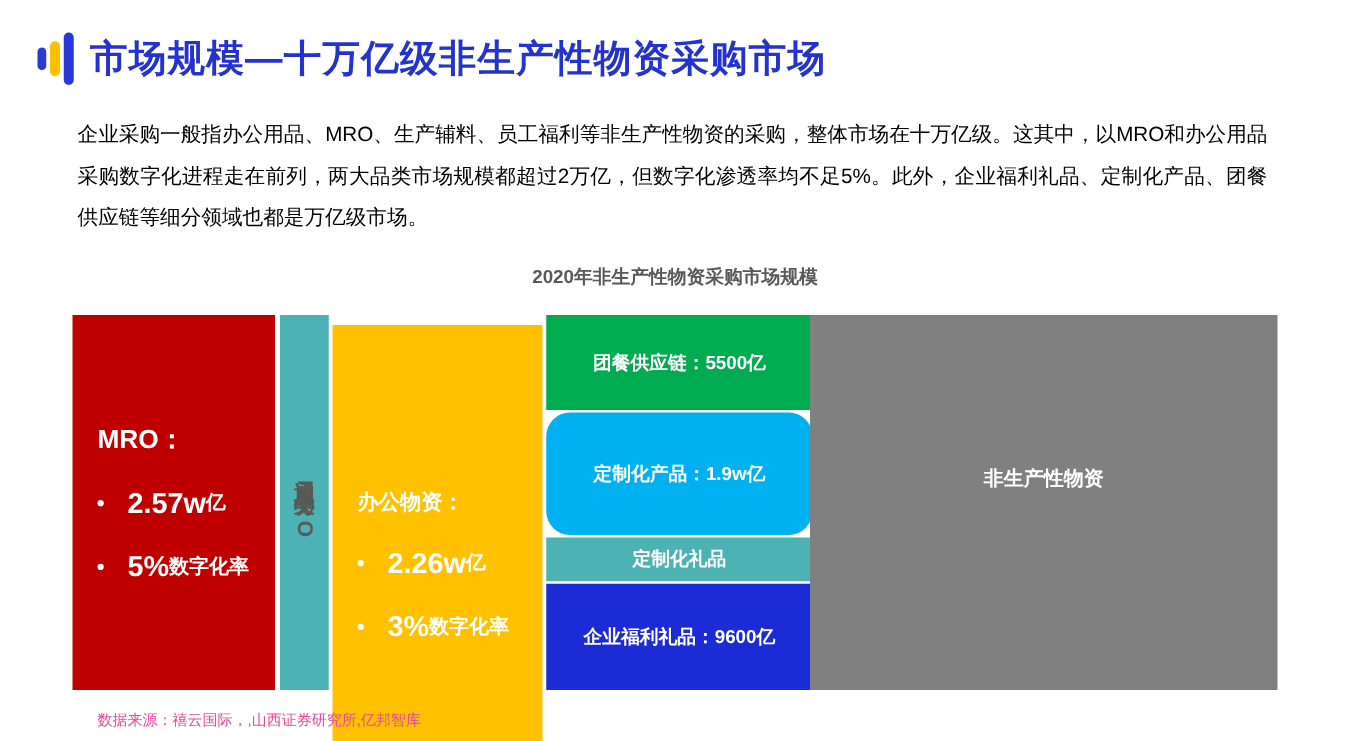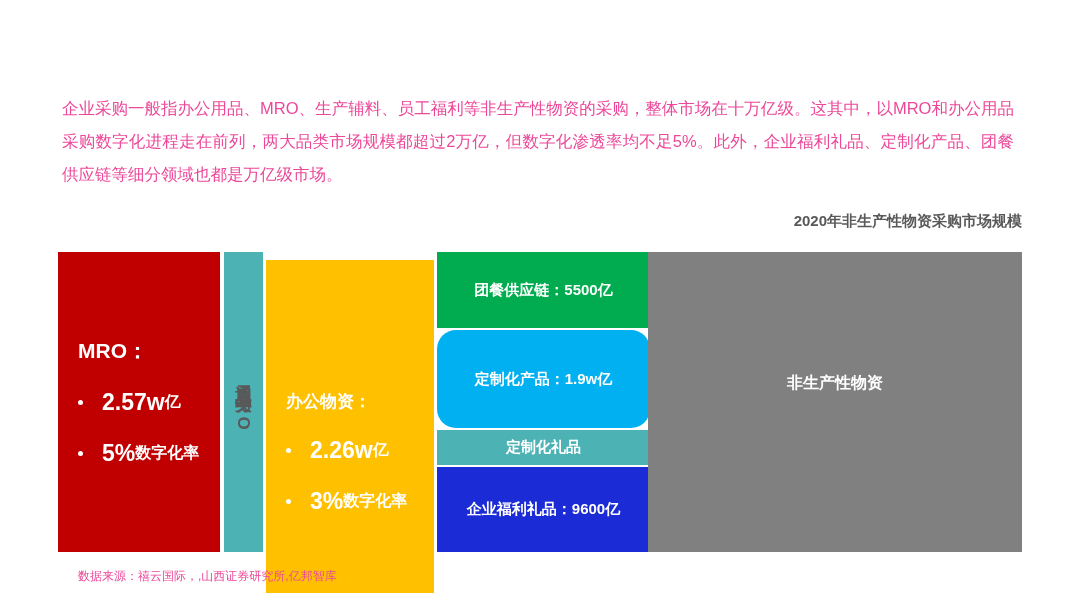--- a/index.html
+++ b/index.html
@@ -11,25 +11,25 @@
   .header{position:absolute;left:30px;top:24px;display:flex;align-items:center;gap:13px;}
   .logo{display:flex;align-items:center;gap:3px;height:46px;}
   .bar{display:inline-block;border-radius:4px;}
   .b1{width:7px;height:18px;background:#2A38D8;}
   .b2{width:8px;height:28px;background:#FFC000;}
   .b3{width:8px;height:42px;background:#2A38D8;}
   .title{margin:0;font-size:30px;font-weight:bold;color:#2433D0;letter-spacing:1px;white-space:nowrap;}
   
   .body-text{
     position:absolute;left:62px;top:92px;width:952px;margin:0;
-    font-size:16.5px;line-height:33px;color:#ec4899;text-align:justify;
+    font-size:16.5px;line-height:33px;color:#000000;text-align:justify;
   }
   
   .chart-title{
-    position:absolute;left:58px;top:212px;width:964px;margin:0;text-align:right;
+    position:absolute;left:58px;top:212px;width:964px;margin:0;text-align:center;
     font-size:15px;font-weight:bold;color:#595959;
   }
   .chart{position:absolute;left:58px;top:252px;width:964px;height:300px;}
   .block{position:absolute;box-sizing:border-box;}
   .c-red{background:#C00000;}
   .c-teal{background:#4DB2B4;}
   .c-yellow{background:#FFC000;}
   .c-green{background:#00AC4F;}
   .c-cyan{background:#00B0F0;border-radius:19px;}
   .c-blue{background:#1B2BD5;}
@@ -63,20 +63,28 @@
   .gray-label{font-size:16px;font-weight:bold;color:#ffffff;}
   
   .source{position:absolute;left:78px;top:568px;font-size:12px;color:#ec4899;}
   .pagenum{position:absolute;left:0;top:566px;width:1076px;text-align:center;font-size:12px;color:#8F96A6;}
 </style>
 </head>
 <body>
 
 <div class="slide">
 
+  <div class="header">
+    <div class="logo">
+      <span class="bar b1"></span>
+      <span class="bar b2"></span>
+      <span class="bar b3"></span>
+    </div>
+    <h1 class="title">市场规模—十万亿级非生产性物资采购市场</h1>
+  </div>
 
   <p class="body-text">企业采购一般指办公用品、MRO、生产辅料、员工福利等非生产性物资的采购，整体市场在十万亿级。这其中，以MRO和办公用品采购数字化进程走在前列，两大品类市场规模都超过2万亿，但数字化渗透率均不足5%。此外，企业福利礼品、定制化产品、团餐供应链等细分领域也都是万亿级市场。</p>
 
   <h2 class="chart-title">2020年非生产性物资采购市场规模</h2>
 
   <div class="chart">
 
     <div class="block c-red blk-mro detail-block">
       <div class="blk-head">MRO：</div>
       <div class="blk-row">

